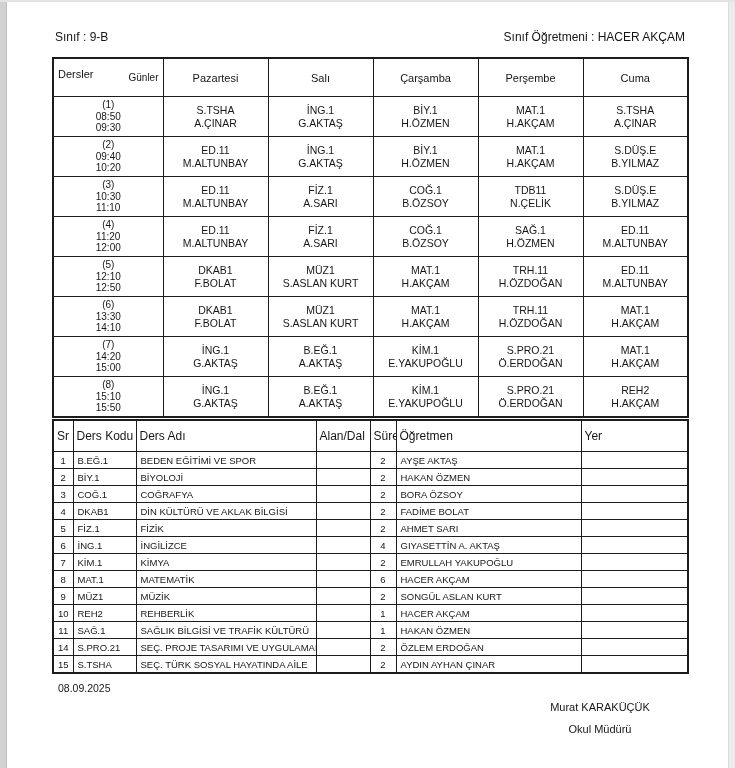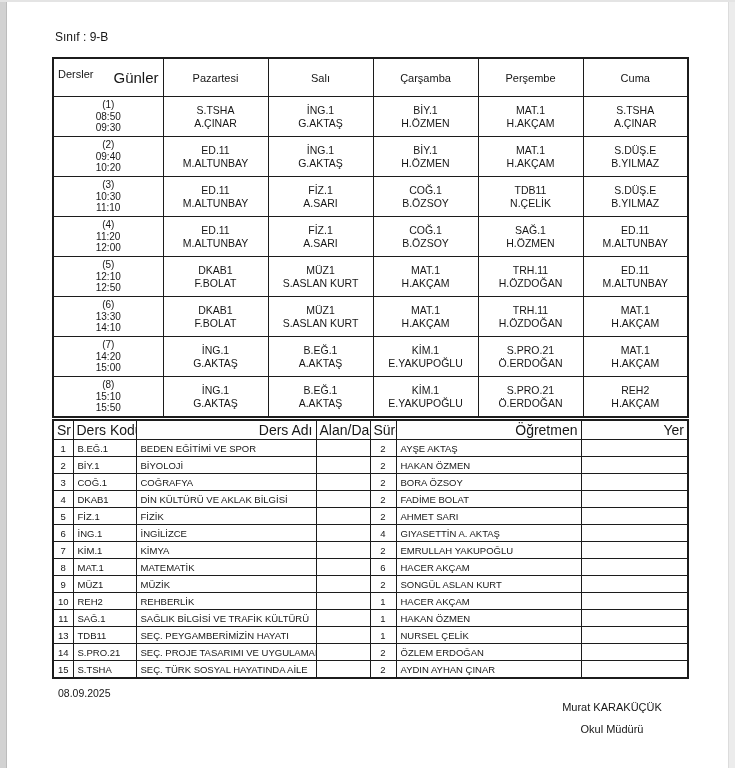--- a/index.html
+++ b/index.html
@@ -15,44 +15,45 @@
 
   table{border-collapse:collapse;table-layout:fixed;width:635px}
   td,th{border:1px solid #1c1c1c;font-weight:normal;overflow:hidden}
 
   
   .tt{border:2px solid #1c1c1c}
   .tt th{height:33px;font-size:11px;text-align:center;vertical-align:middle}
   .tt td{height:37px;font-size:10.5px;text-align:center;vertical-align:middle;line-height:13px;padding:1px 2px}
   .tt td.time{font-size:10px;line-height:11.5px;padding:1px 4px}
   .corner{position:relative;padding:2px 4px}
-  .corner .g{text-align:right;font-size:15px;line-height:13px}
+  .corner .g{text-align:right;font-size:10px;line-height:13px}
   .corner .d{text-align:right;font-size:11px;line-height:13px;position:absolute;left:4px;bottom:15px}
 
   
   .ls{border:2px solid #1c1c1c;margin-top:1px}
-  .ls th{height:14px;font-size:14px;text-align:right;vertical-align:middle;padding:1px 3px;white-space:nowrap}
+  .ls th{height:14px;font-size:12px;text-align:left;vertical-align:middle;padding:8px 3px;white-space:nowrap}
   .ls td{height:13px;font-size:9.5px;text-align:left;vertical-align:middle;padding:1.5px 4px;white-space:nowrap}
   .ls td.c{text-align:center;padding:1.5px 2px}
 
   .date-line{font-size:10.5px;padding:8px 0 0 6px}
-  .sig{position:absolute;left:532px;top:701px;width:160px;text-align:center;font-size:11px}
+  .sig{position:absolute;left:520px;top:701px;width:160px;text-align:center;font-size:11px}
   .sig .title{margin-top:10px}
 </style>
 </head>
 <body>
 
 <div class="edge-left"></div>
 <div class="edge-right"></div>
 <div class="edge-top"></div>
 
 <div class="content">
 
   <div class="hdr">
     <span>Sınıf : 9-B</span>
+    <span>Sınıf Öğretmeni : HACER AKÇAM</span>
   </div>
 
   <table class="tt">
     <colgroup>
         <col style="width:110px">
         <col style="width:105px">
         <col style="width:105px">
         <col style="width:105px">
         <col style="width:105px">
         <col style="width:105px">
@@ -401,29 +402,20 @@
     <tr>
           <td class="c">11</td>
           <td>SAĞ.1</td>
           <td>SAĞLIK BİLGİSİ VE TRAFİK KÜLTÜRÜ</td>
           <td></td>
           <td class="c">1</td>
           <td>HAKAN ÖZMEN</td>
           <td></td>
         </tr>
     <tr>
-          <td class="c">13</td>
-          <td>TDB11</td>
-          <td>SEÇ. PEYGAMBERİMİZİN HAYATI</td>
-          <td></td>
-          <td class="c">1</td>
-          <td>NURSEL ÇELİK</td>
-          <td></td>
-        </tr>
-    <tr>
           <td class="c">14</td>
           <td>S.PRO.21</td>
           <td>SEÇ. PROJE TASARIMI VE UYGULAMALARI</td>
           <td></td>
           <td class="c">2</td>
           <td>ÖZLEM ERDOĞAN</td>
           <td></td>
         </tr>
     <tr>
           <td class="c">15</td>

